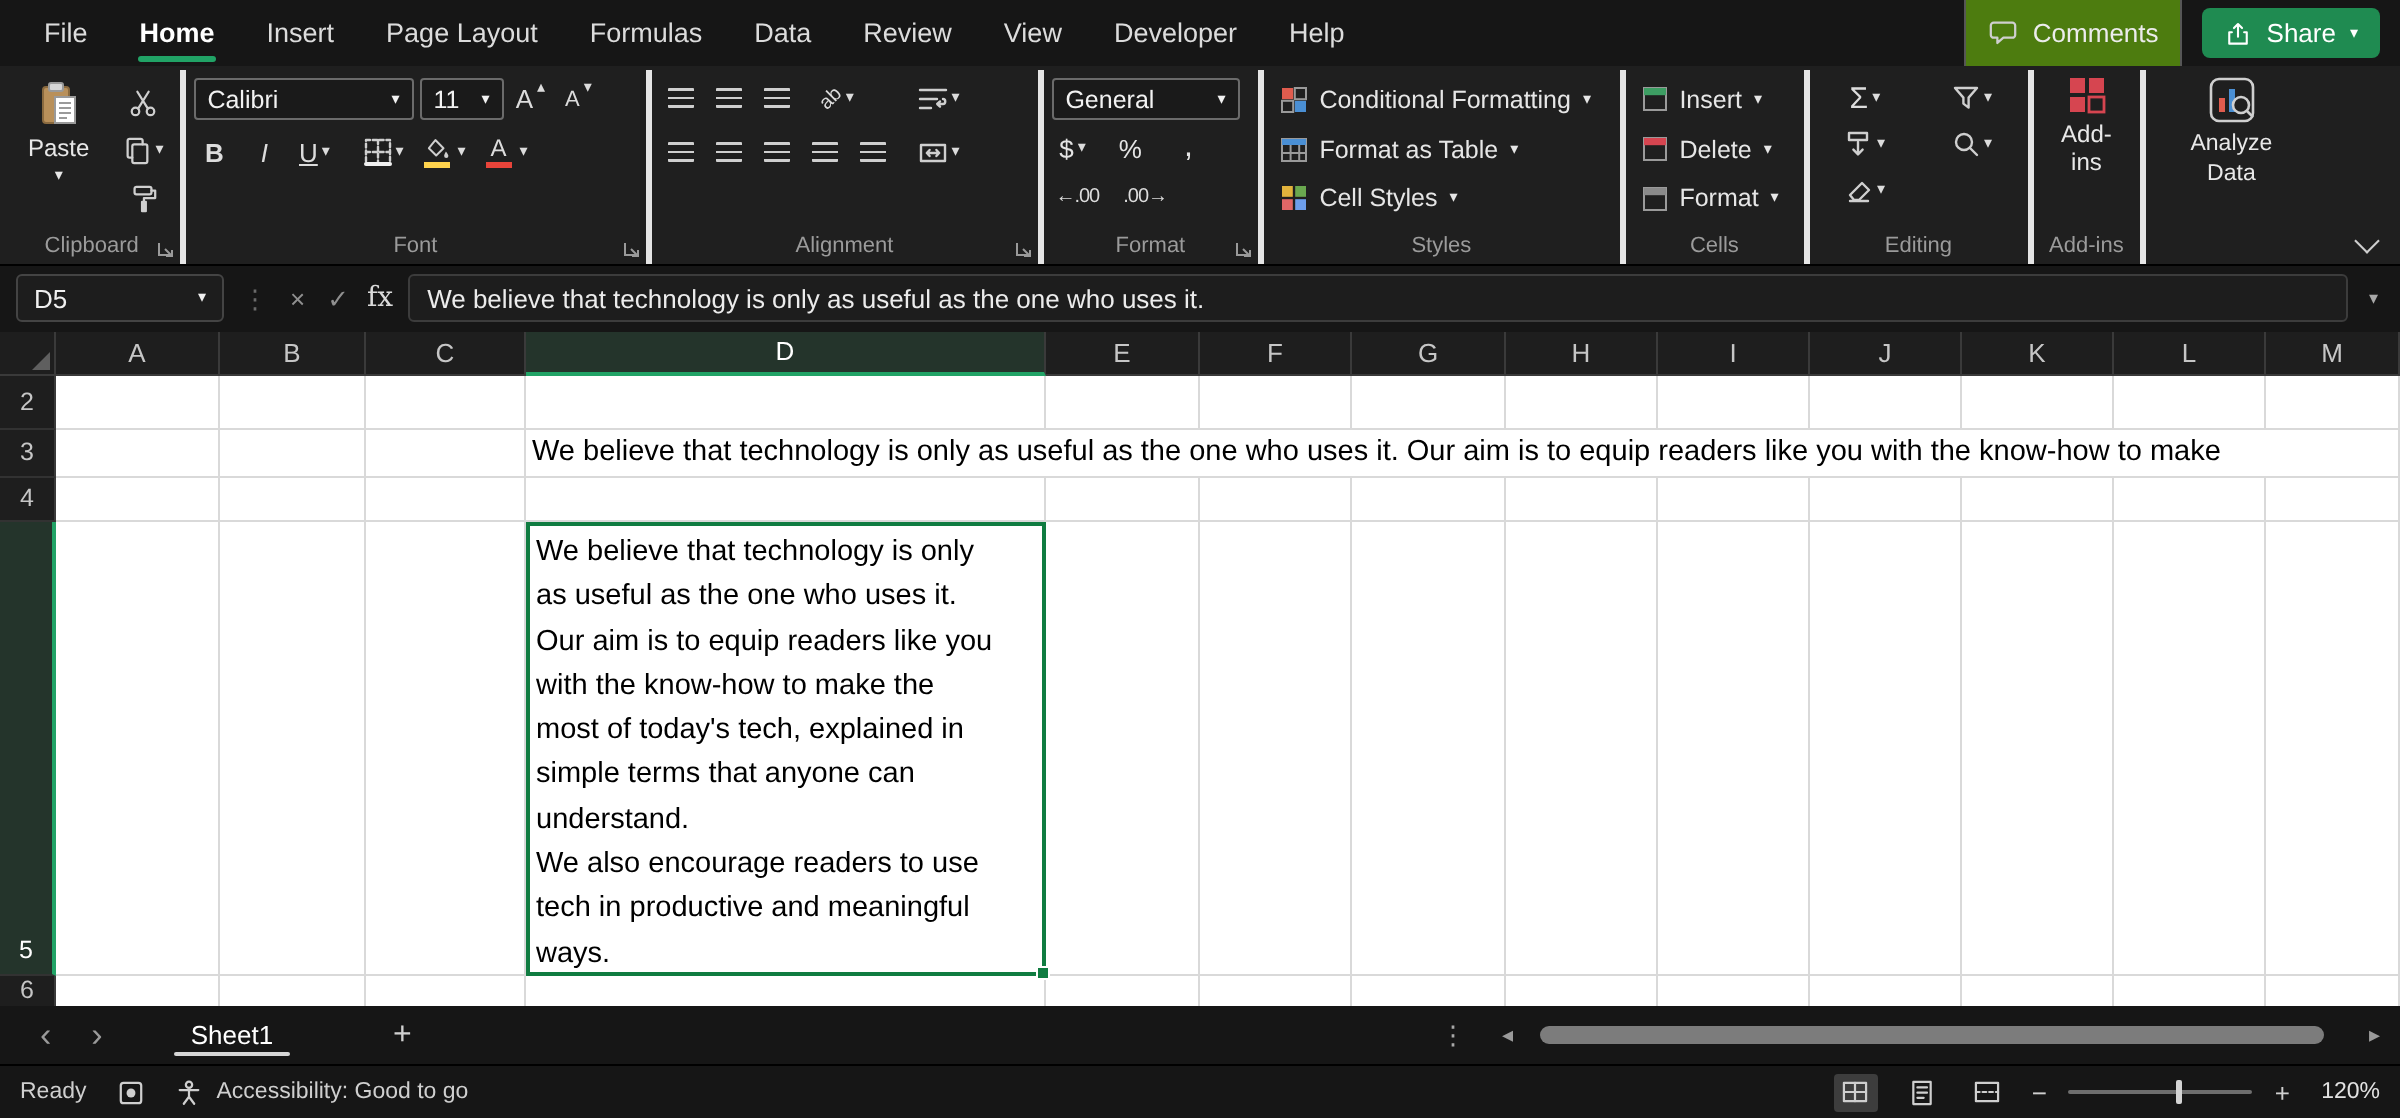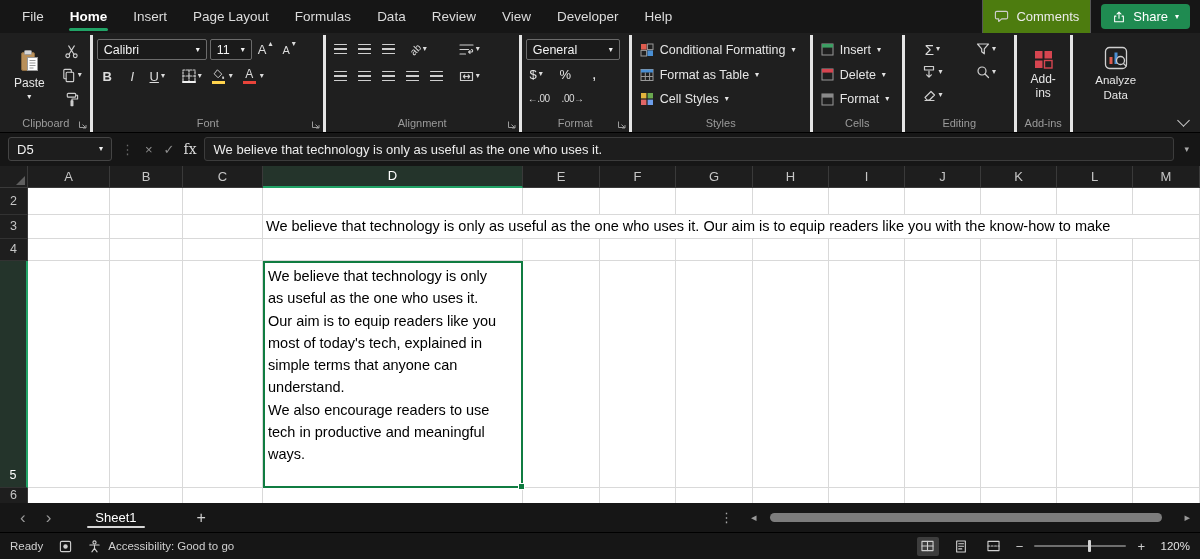--- a/index.html
+++ b/index.html
@@ -18,21 +18,21 @@
   .btn-share{display:flex;align-items:center;gap:7px;background:var(--share);border:none;border-radius:4px;padding:5px 11px;color:#fff;font-size:13px}
   .chev{font-size:8px;color:inherit;line-height:1}
   svg.ic{stroke:#cfcfcf;fill:none;stroke-width:1.2;stroke-linecap:round;stroke-linejoin:round;display:block}
 
   
   .ribbon{height:100px;background:#1f1f1f;border-bottom:1px solid #000;display:flex;padding:2px 2px 0 2px;position:relative}
   .rgroup{display:flex;flex-direction:column;position:relative;border-right:3px solid #e5e5e5;padding:1px 4px 0}
   .rbody{height:77px;display:flex}
   .rlabel{height:19px;display:flex;align-items:center;justify-content:center;color:#9b9b9b;font-size:11px}
   .launcher{position:absolute;right:3px;bottom:3px}
-  .bigbtn{display:flex;flex-direction:column;align-items:center;justify-content:center;gap:3px;padding:2px 6px;border-radius:3px;color:#e8e8e8;font-size:12px;text-align:center}
+  .bigbtn{display:flex;flex-direction:column;align-items:center;gap:3px;padding:2px 6px;border-radius:3px;color:#e8e8e8;font-size:12px;text-align:center}
   .icbtn{display:flex;align-items:center;justify-content:center;min-width:21px;height:20px;border-radius:3px;color:#dcdcdc;gap:2px;font-size:13px;padding:0 2px}
   .rrow{display:flex;align-items:center;gap:3px}
   .rcol{display:flex;flex-direction:column;justify-content:flex-start;gap:4px;padding-top:3px}
   .combo{display:flex;align-items:center;justify-content:space-between;background:#1a1a1a;border:1px solid #6b6b6b;border-radius:2px;height:21px;padding:0 6px;color:#f2f2f2;font-size:12.5px;gap:4px}
   .bars{width:13px;height:10px;background:repeating-linear-gradient(to bottom,#cfcfcf 0 1.4px,transparent 1.4px 4.3px);border-radius:.5px}
   .colorbar{width:13px;height:3px;margin-top:1px}
   .stackbtn{display:flex;flex-direction:column;align-items:center;justify-content:center;height:22px;border-radius:3px;padding:0 2px}
   .menu-item{display:flex;align-items:center;gap:6px;padding:2px 4px;font-size:12.5px;color:#e6e6e6;border-radius:3px;height:25px}
   .g-clip .rbody{gap:8px;padding:2px 2px}
   .g-font{width:233px}
@@ -563,20 +563,21 @@
     <div class="grid-row r5">
       <div class="row-hdr sel">5</div>
       <div class="cell wA"></div>
         <div class="cell wB"></div>
         <div class="cell wC"></div>
       <div class="cell wD selcell">
         <div class="selcell-text">
           <div>We believe that technology is only</div>
           <div>as useful as the one who uses it.</div>
           <div>Our aim is to equip readers like you</div>
+          <div>with the know-how to make the</div>
           <div>most of today's tech, explained in</div>
           <div>simple terms that anyone can</div>
           <div>understand.</div>
           <div>We also encourage readers to use</div>
           <div>tech in productive and meaningful</div>
           <div>ways.</div>
         </div>
         <div class="fill-handle"></div>
       </div>
       <div class="cell wE"></div>

